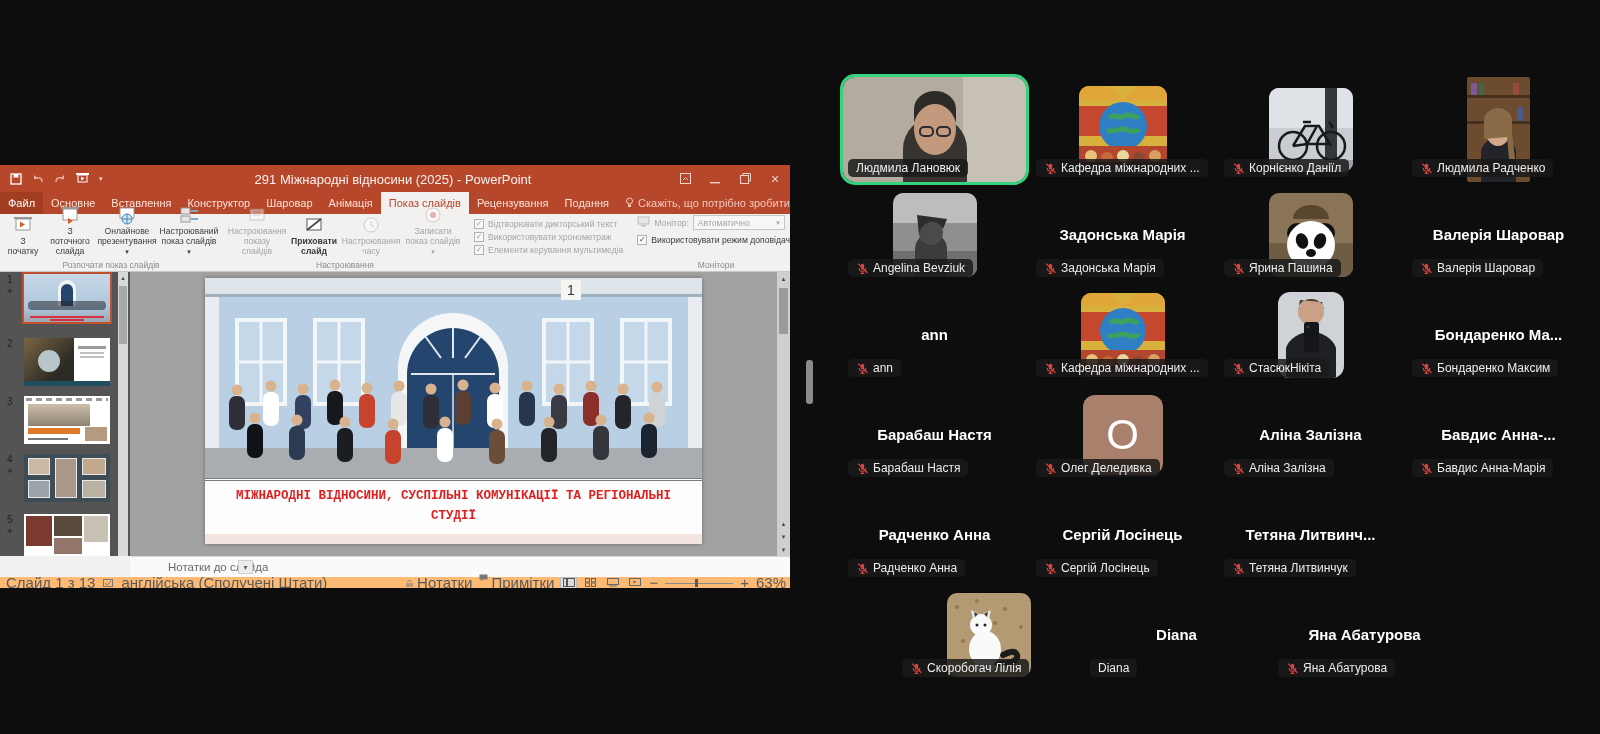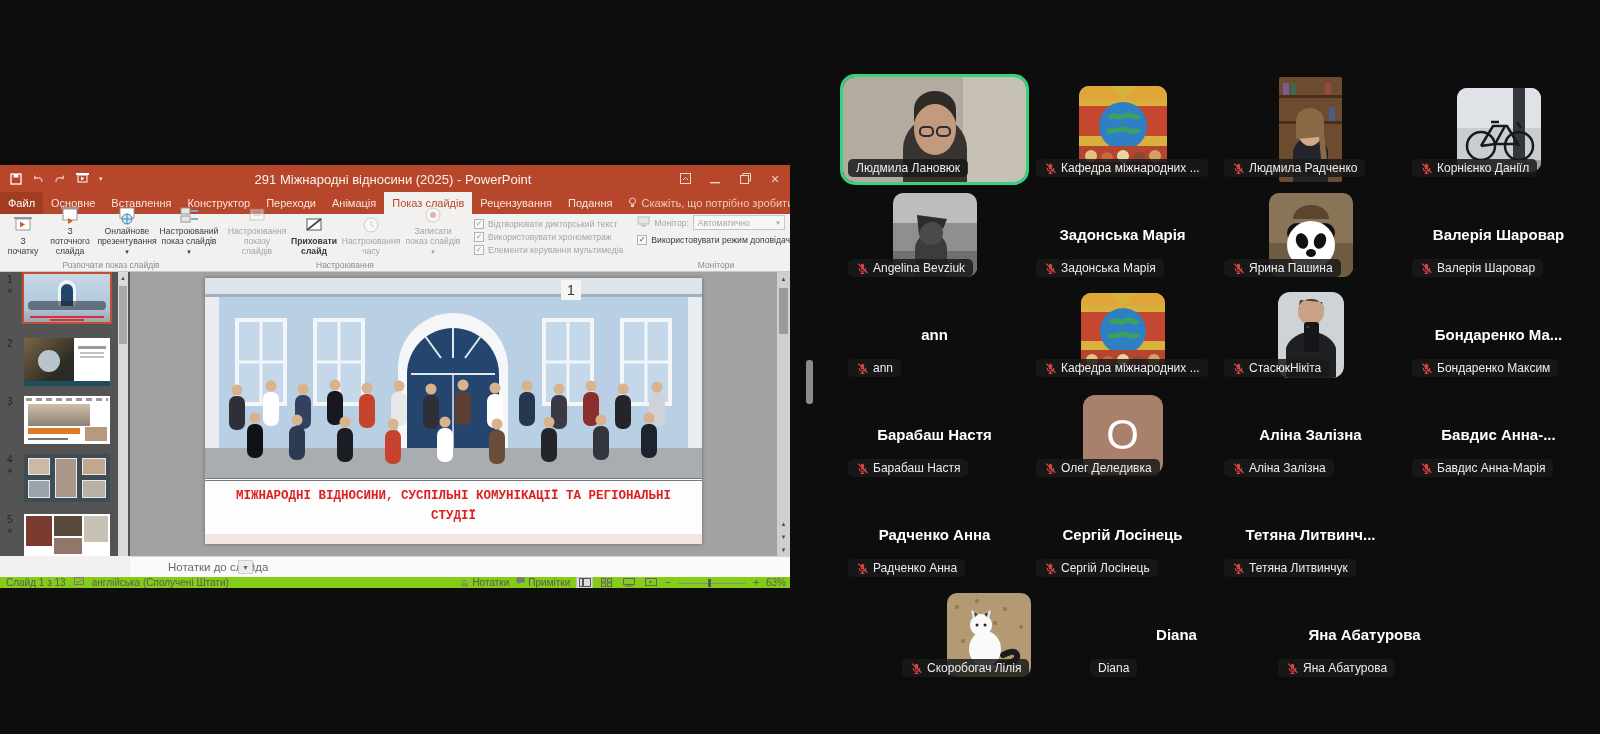--- a/index.html
+++ b/index.html
@@ -56,21 +56,21 @@
 
   #slide{left:75px;top:6px;width:497px;height:266px;background:#fff;box-shadow:0 0 4px rgba(0,0,0,.35)}
   #slide .capwrap{position:absolute;left:0;top:200px;width:497px;height:54px;border-top:3px double #7b7b7b;background:#fdfdfd;display:flex;align-items:center;justify-content:center}
   #slide .cap{width:94%;text-align:center;font-family:"Liberation Mono","DejaVu Sans Mono",monospace;font-weight:bold;font-size:12.5px;line-height:1.55;color:#dd1f1f}
   #slide .pinkstrip{position:absolute;left:0;top:256px;width:497px;height:10px;background:#f3e6e1}
 
   #notesbar{left:130px;top:391px;width:660px;height:21px;background:#fafafa;border-top:1px solid #d6d6d6;display:flex;align-items:center;color:#6a6a6a;font-size:11.5px}
   .notes-collapse{position:absolute;left:108px;top:3px;width:15px;height:14px;background:#ececec;border:1px solid #cfcfcf;color:#666;font-size:8px;text-align:center;line-height:13px}
   #notesbar .ntext{padding-left:38px}
 
-  #statusbar{left:0;top:412px;width:790px;height:11px;background:#84cc16;font-size:10px;color:#5a5a5a;display:flex;align-items:center}
+  #statusbar{left:0;top:412px;width:790px;height:11px;background:#fdba74;font-size:15px;color:#5a5a5a;display:flex;align-items:center}
   #statusbar .left{display:flex;align-items:center;gap:8px;padding-left:6px;white-space:nowrap}
   #statusbar .right{margin-left:auto;display:flex;align-items:center;gap:7px;padding-right:4px;white-space:nowrap}
   .viewico{width:15px;height:10px;display:flex;align-items:center;justify-content:center}
   .viewico.active{background:#dcdcdc;outline:1px solid #bdbdbd}
   .zslider{position:relative;width:68px;height:10px}
   .zslider .track{position:absolute;left:0;top:5px;width:68px;height:1px;background:#8a8a8a}
   .zslider .knob{position:absolute;left:30px;top:1px;width:3px;height:8px;background:#5a5a5a}
 
   
   .zrow{position:absolute;left:843px;width:747px;display:flex;gap:5px}
@@ -139,21 +139,21 @@
         </div>
       <div class="winbtn" style="font-size:14px">×</div>
     </div>
   </div>
 
   <div id="tabsrow" class="a">
     <div class="tab file">Файл</div>
     <div class="tab">Основне</div>
     <div class="tab">Вставлення</div>
     <div class="tab">Конструктор</div>
-    <div class="tab">Переходи</div>
+    <div class="tab">Шаровар</div>
     <div class="tab">Анімація</div>
     <div class="tab active">Показ слайдів</div>
     <div class="tab">Рецензування</div>
     <div class="tab">Подання</div>
     <div class="tellme">
       <span><svg width="9" height="11">
             <circle cx="4.5" cy="4" r="3" fill="none" stroke="#f3c9bc"></circle>
             <rect x="3" y="7.5" width="3" height="2.5" fill="#f3c9bc"></rect>
           </svg></span>
       <span>Скажіть, що потрібно зробити...</span>
@@ -520,20 +520,43 @@
       <svg width="13" height="13" viewBox="0 0 24 24">
           <path d="M12 3a3 3 0 0 1 3 3v5a3 3 0 0 1-6 0V6a3 3 0 0 1 3-3z" fill="#d64541"></path>
           <path d="M6 11a6 6 0 0 0 12 0" stroke="#d64541" stroke-width="2" fill="none"></path>
           <path d="M12 17v3M8.5 21h7" stroke="#d64541" stroke-width="2"></path>
           <path d="M4 3l17 17" stroke="#d64541" stroke-width="2.5"></path>
         </svg>
       <span>Кафедра міжнародних ...</span>
     </div>
   </div>
   <div class="tile">
+    <div class="avatar">
+      <svg width="84" height="84">
+          <rect width="84" height="84" fill="#c9cdd2"></rect>
+          <rect width="84" height="40" fill="#dfe3e8"></rect>
+          <rect x="56" y="0" width="12" height="84" fill="#33363a"></rect>
+          <circle cx="24" cy="58" r="14" fill="none" stroke="#17191c" stroke-width="2.5"></circle>
+          <circle cx="62" cy="58" r="14" fill="none" stroke="#17191c" stroke-width="2.5"></circle>
+          <path d="M24 58l12-20h14l12 20M24 58l14-2 10-18M38 56h24" fill="none" stroke="#17191c" stroke-width="2.5"></path>
+          <path d="M34 34h8M60 34l4 6" stroke="#17191c" stroke-width="2.5"></path>
+          <rect y="72" width="84" height="12" fill="#9aa0a6"></rect>
+        </svg>
+    </div>
+    <div class="chip">
+      <svg width="13" height="13" viewBox="0 0 24 24">
+          <path d="M12 3a3 3 0 0 1 3 3v5a3 3 0 0 1-6 0V6a3 3 0 0 1 3-3z" fill="#d64541"></path>
+          <path d="M6 11a6 6 0 0 0 12 0" stroke="#d64541" stroke-width="2" fill="none"></path>
+          <path d="M12 17v3M8.5 21h7" stroke="#d64541" stroke-width="2"></path>
+          <path d="M4 3l17 17" stroke="#d64541" stroke-width="2.5"></path>
+        </svg>
+      <span>Корнієнко Даніїл</span>
+    </div>
+  </div>
+  <div class="tile">
     <div class="pvid">
       <svg width="63" height="105">
           <rect width="63" height="105" fill="#6d4b2f"></rect>
           <rect y="18" width="63" height="3" fill="#47301b"></rect>
           <rect y="44" width="63" height="3" fill="#47301b"></rect>
           <rect x="4" y="6" width="6" height="12" fill="#7c5a9a"></rect>
           <rect x="12" y="6" width="5" height="12" fill="#3a6a4a"></rect>
           <rect x="46" y="6" width="6" height="12" fill="#9a4a3a"></rect>
           <rect x="50" y="30" width="6" height="14" fill="#4a5a8a"></rect>
           <path d="M14 105V74a18 18 0 0 1 35 0v31z" fill="#23232a"></path>
@@ -542,43 +565,20 @@
         </svg>
     </div>
     <div class="chip">
       <svg width="13" height="13" viewBox="0 0 24 24">
           <path d="M12 3a3 3 0 0 1 3 3v5a3 3 0 0 1-6 0V6a3 3 0 0 1 3-3z" fill="#d64541"></path>
           <path d="M6 11a6 6 0 0 0 12 0" stroke="#d64541" stroke-width="2" fill="none"></path>
           <path d="M12 17v3M8.5 21h7" stroke="#d64541" stroke-width="2"></path>
           <path d="M4 3l17 17" stroke="#d64541" stroke-width="2.5"></path>
         </svg>
       <span>Людмила Радченко</span>
-    </div>
-  </div>
-  <div class="tile">
-    <div class="avatar">
-      <svg width="84" height="84">
-          <rect width="84" height="84" fill="#c9cdd2"></rect>
-          <rect width="84" height="40" fill="#dfe3e8"></rect>
-          <rect x="56" y="0" width="12" height="84" fill="#33363a"></rect>
-          <circle cx="24" cy="58" r="14" fill="none" stroke="#17191c" stroke-width="2.5"></circle>
-          <circle cx="62" cy="58" r="14" fill="none" stroke="#17191c" stroke-width="2.5"></circle>
-          <path d="M24 58l12-20h14l12 20M24 58l14-2 10-18M38 56h24" fill="none" stroke="#17191c" stroke-width="2.5"></path>
-          <path d="M34 34h8M60 34l4 6" stroke="#17191c" stroke-width="2.5"></path>
-          <rect y="72" width="84" height="12" fill="#9aa0a6"></rect>
-        </svg>
-    </div>
-    <div class="chip">
-      <svg width="13" height="13" viewBox="0 0 24 24">
-          <path d="M12 3a3 3 0 0 1 3 3v5a3 3 0 0 1-6 0V6a3 3 0 0 1 3-3z" fill="#d64541"></path>
-          <path d="M6 11a6 6 0 0 0 12 0" stroke="#d64541" stroke-width="2" fill="none"></path>
-          <path d="M12 17v3M8.5 21h7" stroke="#d64541" stroke-width="2"></path>
-          <path d="M4 3l17 17" stroke="#d64541" stroke-width="2.5"></path>
-        </svg>
-      <span>Корнієнко Даніїл</span>
     </div>
   </div>
 </div>
 
 <div class="zrow" style="top:187px;height:95px">
   <div class="tile">
     <div class="avatar">
       <svg width="84" height="84">
           <rect width="84" height="84" fill="#bdbdbd"></rect>
           <rect y="30" width="84" height="30" fill="#8f8f8f"></rect>

